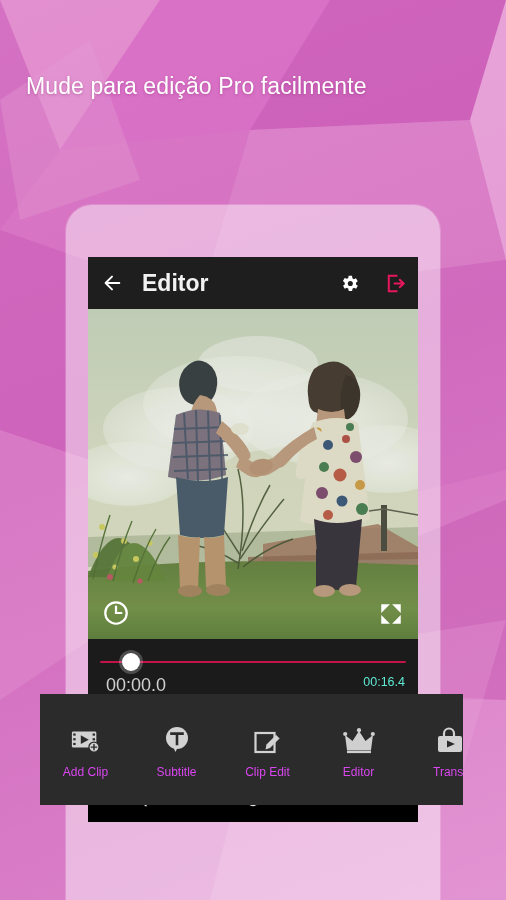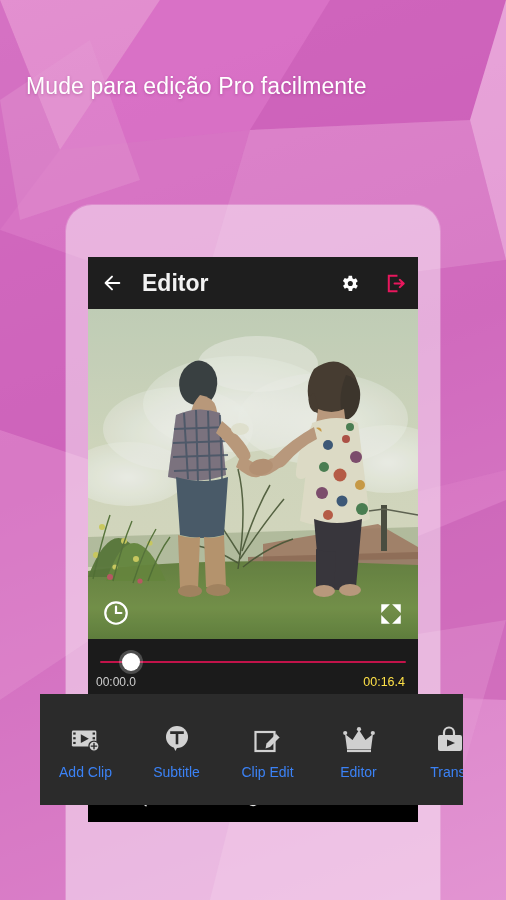--- a/index.html
+++ b/index.html
@@ -44,40 +44,40 @@
   .video{position:relative;width:330px;height:330px;overflow:hidden;background:#9fb08c;}
   .video svg{position:absolute;inset:0;width:100%;height:100%;display:block;}
   .vid-clock{position:absolute;left:14px;bottom:12px;width:28px;height:28px;}
   .vid-full{position:absolute;right:14px;bottom:12px;width:26px;height:26px;}
 
   
   .timeline{position:relative;background:#1b1b1b;height:64px;}
   .track{position:absolute;left:12px;right:12px;top:22px;height:2px;background:#c2134a;border-radius:2px;}
   .thumb{position:absolute;left:34px;top:14px;width:18px;height:18px;border-radius:50%;
          background:#fff;box-shadow:0 0 0 3px rgba(255,255,255,.22);}
-  .t-left{position:absolute;left:8px;top:36px;color:#cfcfcf;font-size:12px;}
-  .t-right{position:absolute;right:13px;top:36px;color:#fde047;font-size:12.5px;}
+  .t-left{position:absolute;left:18px;top:36px;color:#cfcfcf;font-size:18px;}
+  .t-right{position:absolute;right:13px;top:36px;color:#5eead4;font-size:12.5px;}
 
   
   .filler{background:#121212;height:119px;}
 
   
   .navbar{position:absolute;left:0;bottom:0;width:330px;height:46px;background:#000;
           display:flex;align-items:center;justify-content:space-around;}
   .nav-btn{width:60px;height:46px;display:flex;align-items:center;justify-content:center;}
 
   
   .toolpanel{
     position:absolute;left:40px;top:694px;width:423px;height:111px;
     background:#2b2b2b;display:flex;align-items:center;overflow:hidden;
   }
   .tool{width:91px;flex:0 0 91px;height:100%;display:flex;flex-direction:column;
         align-items:center;justify-content:center;gap:10px;}
   .tool .ic{height:34px;display:flex;align-items:flex-end;justify-content:center;}
-  .tool .lb{color:#3b82f6;font-size:14px;white-space:nowrap;}
+  .tool .lb{color:#d946ef;font-size:12px;white-space:nowrap;}
 
   svg{overflow:visible;}
 </style>
 </head>
 <body>
 
 <div id="stage">
 
   <div class="bg">
     <svg viewBox="0 0 506 900" preserveAspectRatio="none">

